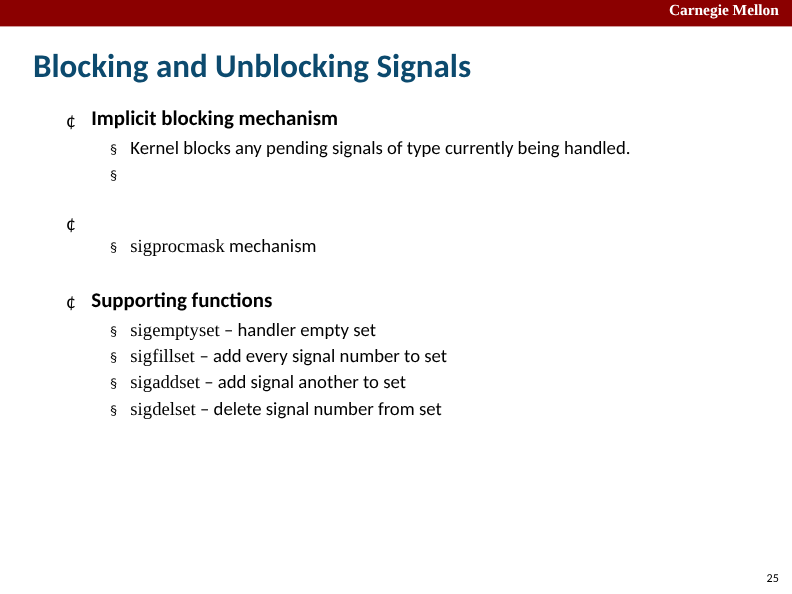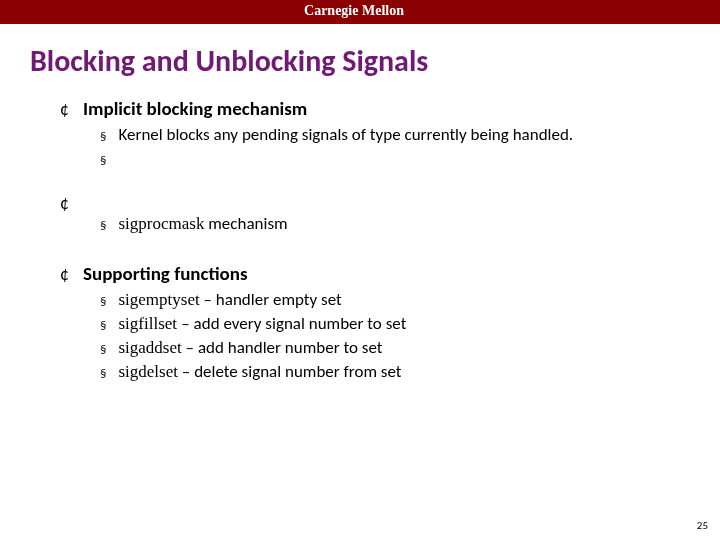--- a/index.html
+++ b/index.html
@@ -11,28 +11,28 @@
     position: relative;
     overflow: hidden;
   }
   .header-bar {
     width: 100%;
     height: 24px;
     background: #8b0000;
     color: #fff;
     font-weight: bold;
     font-size: 14px;
-    text-align: center;
+    text-align: right;
     padding: 3px 12px 0 0;
     font-family: "Times New Roman", serif;
   }
   .title {
     font-size: 30px;
     font-weight: bold;
-    color: #701a75;
+    color: #0c4a6e;
     padding: 18px 0 0 30px;
   }
   .content {
     padding: 18px 30px 0 60px;
   }
   .section {
     margin-bottom: 26px;
   }
   .section-heading {
     display: flex;
@@ -133,21 +133,21 @@
       </div>
       <div class="sub-item">
         <span class="sq-bullet">§</span>
         <span>
           <span class="code">sigfillset </span><span>– add every signal number to set</span>
         </span>
       </div>
       <div class="sub-item">
         <span class="sq-bullet">§</span>
         <span>
-          <span class="code">sigaddset</span><span> – add handler number to set</span>
+          <span class="code">sigaddset</span><span> – add signal another to set</span>
         </span>
       </div>
       <div class="sub-item">
         <span class="sq-bullet">§</span>
         <span>
           <span class="code">sigdelset</span><span> – delete signal number from set</span>
         </span>
       </div>
     </div>
   </div>

